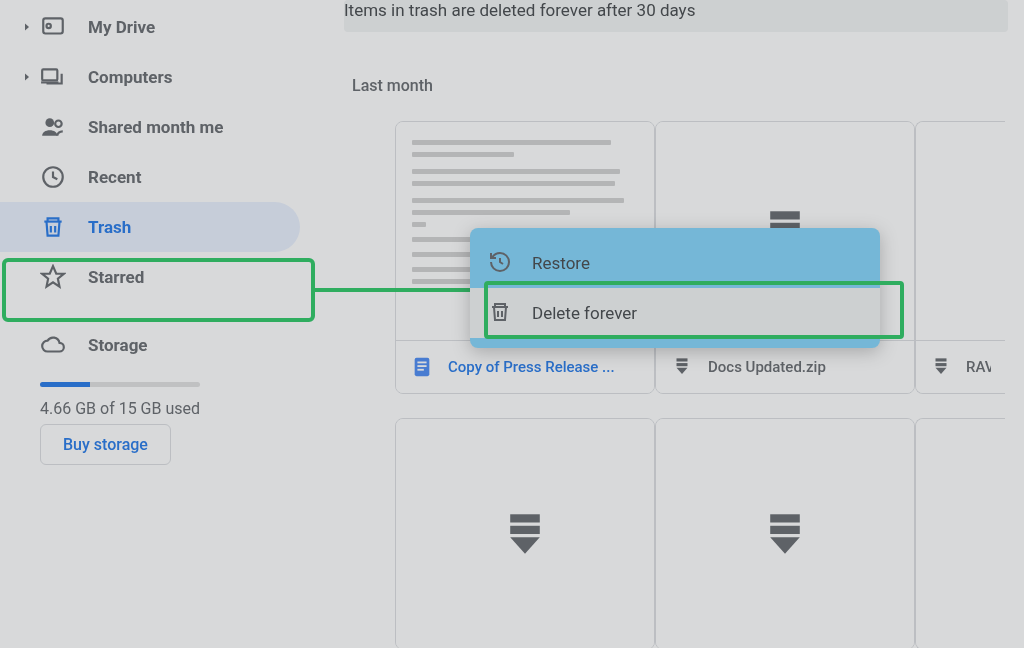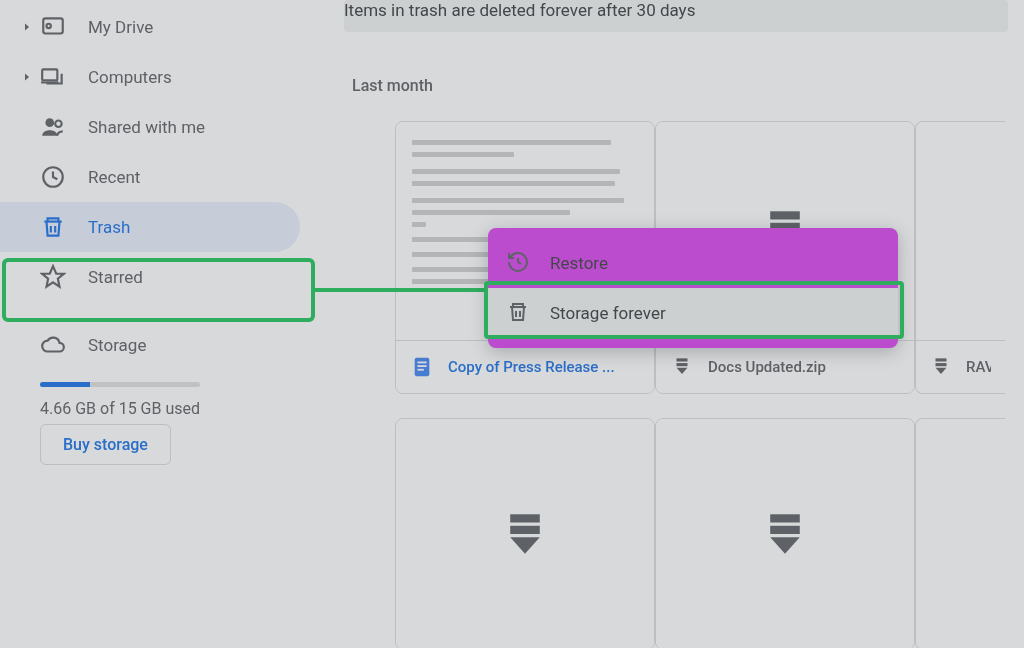--- a/index.html
+++ b/index.html
@@ -46,21 +46,21 @@
     margin-right: 22px;
     display: flex;
     align-items: center;
     justify-content: center;
     color: #5f6368;
   }
   .nav-item .icon svg { width: 26px; height: 26px; }
   .nav-item.no-expand .expand { visibility: hidden; }
   .nav-item .label {
     font-size: 17px;
-    font-weight: 400;
+    font-weight: 700;
     color: #5f6368;
   }
   .nav-item.selected {
     background: #e8f0fe;
     width: 300px;
   }
   .nav-item.selected .icon { color: #1a73e8; }
   .nav-item.selected .label { color: #1a73e8; }
   .highlight-box {
     position: absolute;
@@ -191,24 +191,24 @@
     font-weight: 500;
     color: #5f6368;
     overflow: hidden;
     white-space: nowrap;
   }
   .file-card.docs .ficon { color: #4285f4; }
   .file-card.docs .fname { color: #1a73e8; }
 
   .context-menu {
     position: absolute;
-    left: 488px;
+    left: 470px;
     top: 228px;
     width: 410px;
-    background: #d946ef;
+    background: #7dd3fc;
     border-radius: 8px;
     box-shadow: 0 4px 18px rgba(0,0,0,0.25);
     z-index: 10;
     padding: 10px 0;
   }
   .menu-item {
     display: flex;
     align-items: center;
     height: 50px;
     padding: 0 18px;
@@ -286,21 +286,21 @@
     <div class="nav-item no-expand">
       <span class="expand"></span>
       <span class="icon">
         <svg viewBox="0 0 24 24" fill="currentColor">
             <circle cx="9" cy="8" r="4"></circle>
             <circle cx="17" cy="9" r="3" fill="none" stroke="currentColor" stroke-width="2"></circle>
             <path d="M2 20c0-3 3-5 7-5s7 2 7 5"></path>
             <path d="M16 20c0-2 2-4 5-4" fill="none" stroke="currentColor" stroke-width="2"></path>
           </svg>
       </span>
-      <span class="label">Shared with me</span>
+      <span class="label">Shared month me</span>
     </div>
 
     <div class="nav-item no-expand">
       <span class="expand"></span>
       <span class="icon">
         <svg viewBox="0 0 24 24" fill="none" stroke="currentColor" stroke-width="2">
             <circle cx="12" cy="12" r="9"></circle>
             <path d="M12 7v5l4 2"></path>
           </svg>
       </span>
@@ -468,21 +468,21 @@
   </div>
   <div class="menu-item highlighted">
     <span class="micon">
       <svg viewBox="0 0 24 24" fill="none" stroke="currentColor" stroke-width="2">
           <path d="M4 7h16"></path>
           <path d="M7 7V4h10v3"></path>
           <path d="M6 7l1 13h10l1-13"></path>
           <path d="M10 11v6M14 11v6"></path>
         </svg>
     </span>
-    <span>Storage forever</span>
+    <span>Delete forever</span>
   </div>
 </div>
 
 <div class="highlight-box"></div>
 <div class="highlight-line"></div>
 <div class="menu-highlight-box"></div>
 
 <div class="dim-overlay"></div>
 
 </body></html>

